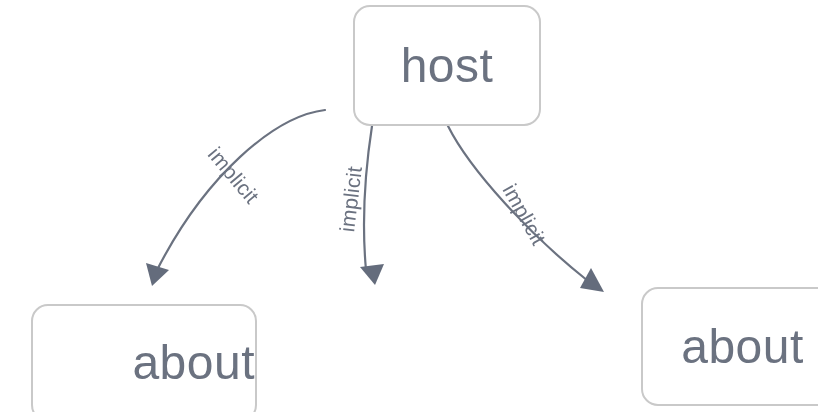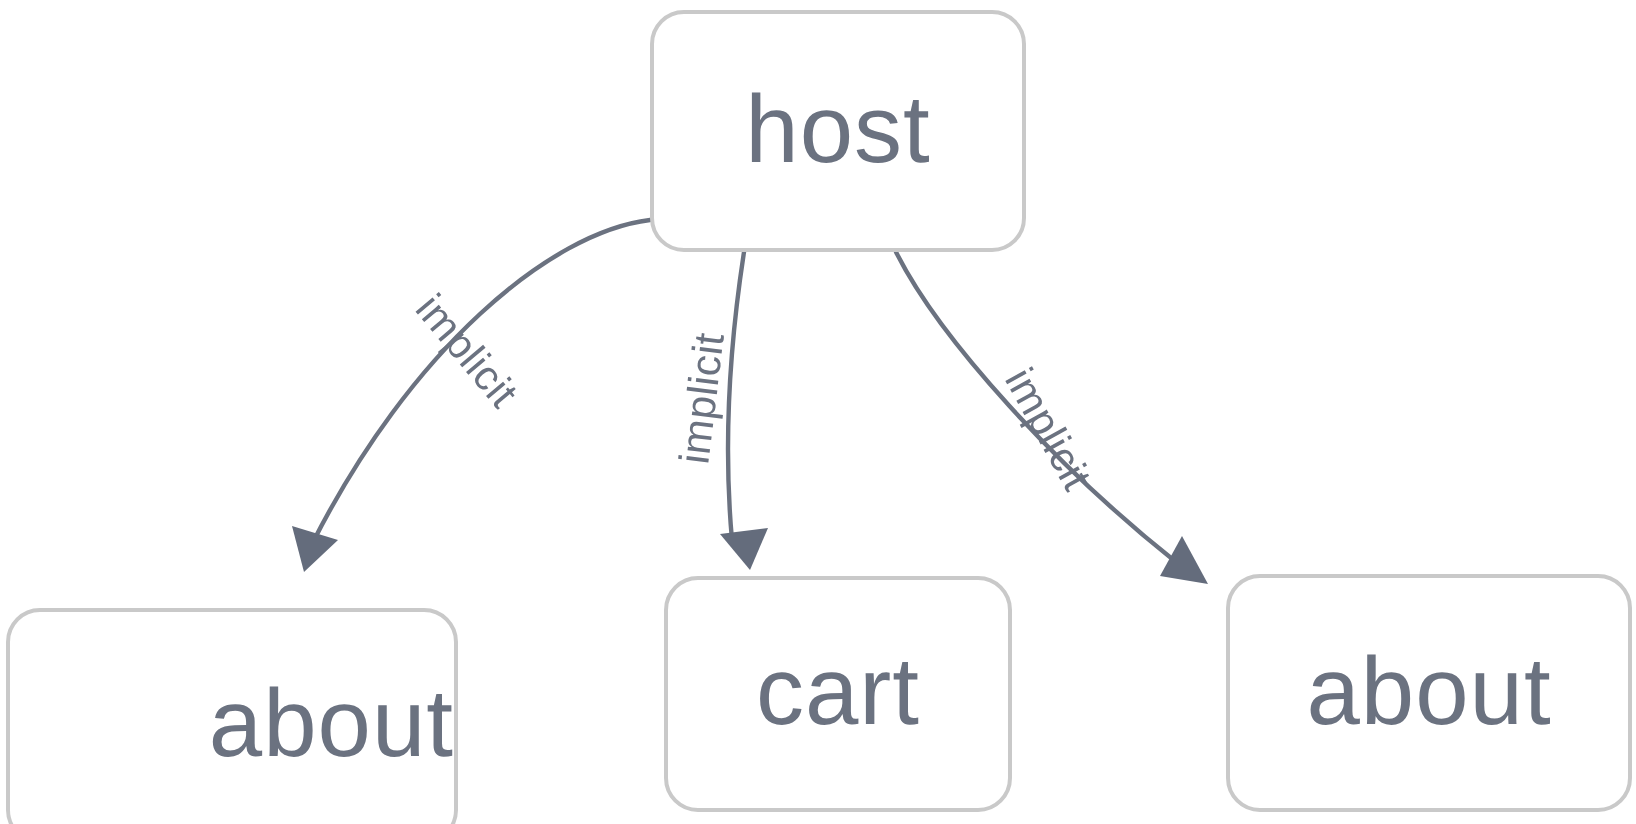--- a/index.html
+++ b/index.html
@@ -42,20 +42,21 @@
   }
   .node {
     position: absolute;
     box-sizing: border-box;
     background: #ffffff;
     border: 2px solid #c9c9c9;
     border-radius: 17px;
     display: flex;
     align-items: center;
     justify-content: center;
+    margin-left: 28px;
   }
   .node-label {
     color: #6b7280;
     font-family: "Liberation Sans", sans-serif;
     font-size: 48px;
     line-height: 1;
     white-space: nowrap;
     letter-spacing: 0.5px;
   }
   #node-host {
@@ -111,21 +112,18 @@
   </svg>
 
   <div class="node" id="node-host">
     <span class="node-label">host</span>
   </div>
 
   <div class="node" id="node-about">
     <span class="node-label">about</span>
   </div>
 
-  <div class="node" id="node-cart">
-    <span class="node-label">cart</span>
-  </div>
 
   <div class="node" id="node-shop">
     <span class="node-label">about</span>
   </div>
 
 </div>
 
 </body></html>

